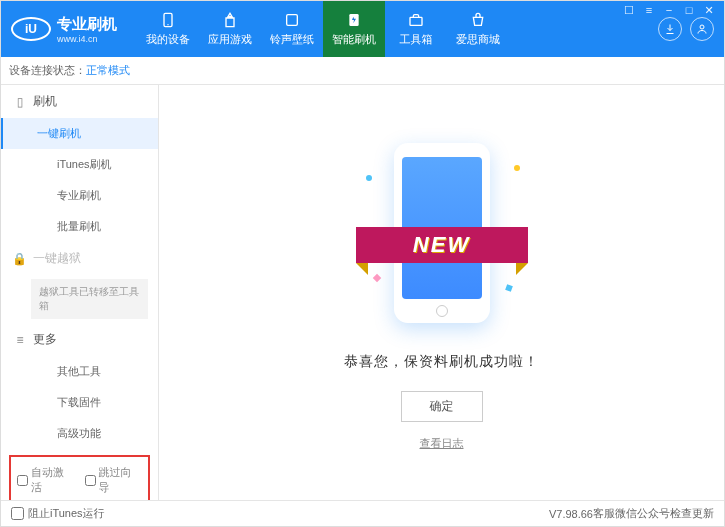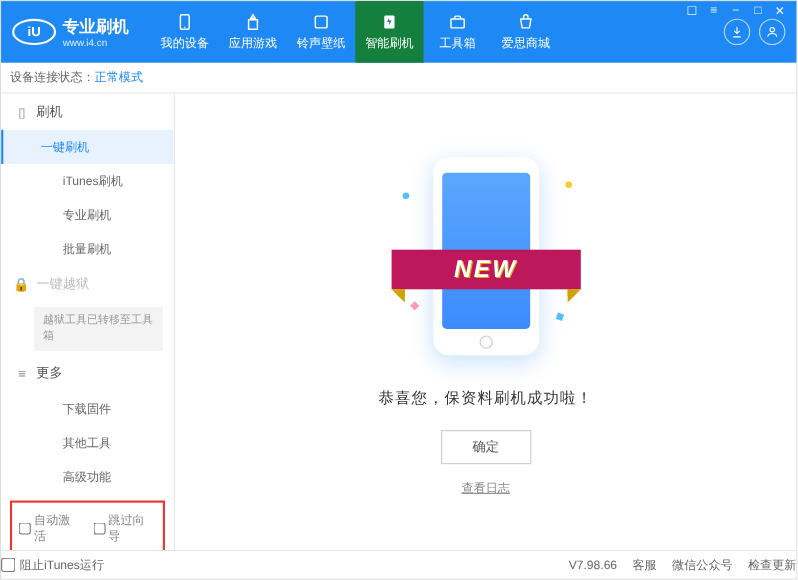--- a/index.html
+++ b/index.html
@@ -43,21 +43,21 @@
 .ribbon:before { left: 0; border-left-color: transparent; border-bottom-color: transparent; }
 .ribbon:after { right: 0; border-right-color: transparent; border-bottom-color: transparent; }
 .confetti { position: absolute; width: 6px; height: 6px; }
 .c1 { left: 4px; top: 40px; background: #4fc3f7; border-radius: 50%; }
 .c2 { right: 2px; top: 30px; background: #ffc928; border-radius: 50%; }
 .c3 { left: 12px; top: 140px; background: #ff9ac1; transform: rotate(45deg); }
 .c4 { right: 10px; top: 150px; background: #4fc3f7; transform: rotate(20deg); }
 .success-text { font-size: 14px; color: #333; margin-bottom: 20px; letter-spacing: 1px; }
 .ok-btn { padding: 6px 28px; border: 1px solid #ccc; background: #fff; font-size: 12px; color: #555; cursor: pointer; }
 .log-link { margin-top: 14px; font-size: 11px; color: #888; text-decoration: underline; cursor: pointer; }
-.footer { height: 26px; border-top: 1px solid #e5e5e5; display: flex; align-items: center; padding: 0 0; font-size: 11px; color: #666; gap: 14px; }
+.footer { height: 26px; border-top: 1px solid #e5e5e5; display: flex; align-items: center; padding: 0 10px; font-size: 11px; color: #666; }
 .footer label { display: flex; align-items: center; gap: 4px; cursor: pointer; }
 .footer .spacer { flex: 1; }
 .footer .flink { cursor: pointer; }
 </style>
 </head>
 <body>
 
 <div class="window">
 
   <div class="header">
@@ -162,22 +162,22 @@
       <div class="side-section side-locked">
         <span class="sec-icon">🔒</span>
         <span>一键越狱</span>
       </div>
       <div class="side-sub-note">越狱工具已转移至工具箱</div>
 
       <div class="side-section">
         <span class="sec-icon">≡</span>
         <span>更多</span>
       </div>
+      <div class="side-item">其他工具</div>
       <div class="side-item">下载固件</div>
-      <div class="side-item">其他工具</div>
       <div class="side-item">高级功能</div>
 
       <div style="flex:1"></div>
 
       <div class="checks-box">
         <label>
           <input type="checkbox" style="">
           <span>自动激活</span>
         </label>
         <label>

